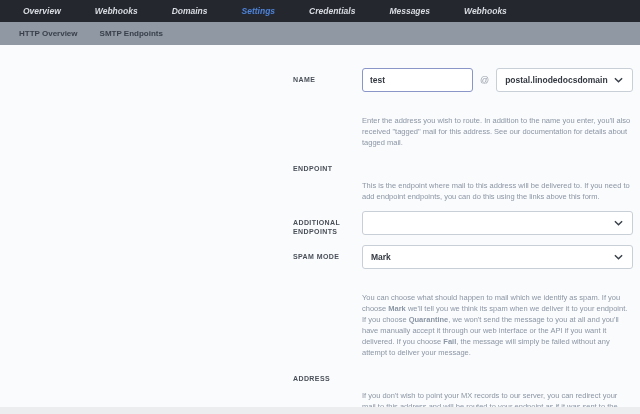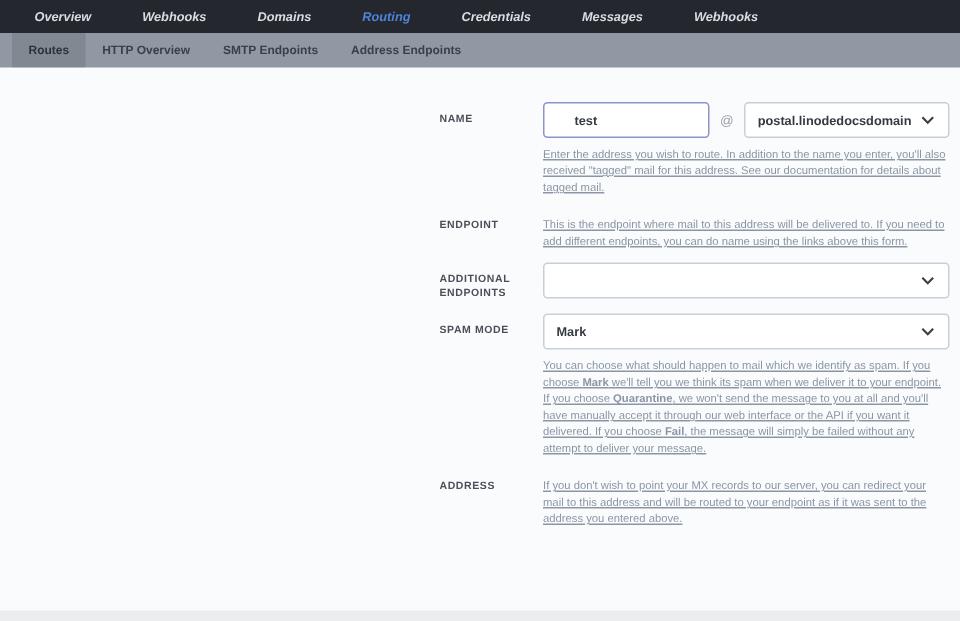--- a/index.html
+++ b/index.html
@@ -18,57 +18,55 @@
 
   
   .form-wrap { padding-top:23px; margin-left:293px; width:340px; }
   .field-group { margin-bottom:9px; }
   .field-row { display:flex; }
   .label-col { width:69px; padding-right:8px; padding-top:7px; flex-shrink:0; }
   .field-label { font-size:7px; font-weight:bold; letter-spacing:0.4px; color:#4a5059; text-transform:uppercase; line-height:9px; }
   .control-col { flex:1; min-width:0; }
 
   .control-line { display:flex; align-items:center; height:24px; }
-  .text-input { height:24px; border:1px solid #c9cfd6; border-radius:3px; background:#ffffff; font-family:"Liberation Sans", sans-serif; font-size:8.5px; font-weight:bold; color:#353a42; padding:0 20px; outline:none; }
+  .text-input { height:24px; border:1px solid #c9cfd6; border-radius:3px; background:#ffffff; font-family:"Liberation Sans", sans-serif; font-size:8.5px; font-weight:bold; color:#353a42; padding:0 7px; outline:none; }
   .text-input.focused { border-color:#8a96c8; }
   .name-input { width:111px; flex-shrink:0; }
   .full-input { width:100%; }
   .at-sign { font-size:9px; color:#9aa1ac; margin:0 7px; }
 
   .select { position:relative; height:24px; border:1px solid #c9cfd6; border-radius:3px; background:#ffffff; display:flex; align-items:center; padding:0 24px 0 8px; cursor:pointer; }
   .select.grow { flex:1; min-width:0; }
   .select.full { width:100%; }
   .select-value { font-size:8.5px; font-weight:bold; color:#353a42; white-space:nowrap; overflow:hidden; }
   .chevron { position:absolute; right:9px; top:50%; margin-top:-3px; width:9px; height:6px; }
 
-  .help-text { margin-top:5px; font-size:7.5px; line-height:11px; color:#8b96a5;text-decoration:underline; }
+  .help-text { margin-top:23px; font-size:7.5px; line-height:11px; color:#8b96a5; }
   .help-text b { color:#8b96a5; font-weight:bold; }
 
   .bottom-strip { position:absolute; left:0; bottom:0; width:100%; height:7px; background:#ecedef; }
 </style>
 </head>
 <body>
 
 <div class="screen">
 
   <div class="topnav">
     <div class="nav-item">Overview</div>
     <div class="nav-item">Webhooks</div>
     <div class="nav-item">Domains</div>
-    <div class="nav-item active">Routing</div>
+    <div class="nav-item active">Settings</div>
     <div class="nav-item">Credentials</div>
     <div class="nav-item">Messages</div>
     <div class="nav-item">Webhooks</div>
   </div>
 
   <div class="subnav">
-    <div class="subnav-item active">Routes</div>
     <div class="subnav-item">HTTP Overview</div>
     <div class="subnav-item">SMTP Endpoints</div>
-    <div class="subnav-item">Address Endpoints</div>
   </div>
 
   <div class="form-wrap">
 
     <div class="field-group">
       <div class="field-row">
         <div class="label-col">
           <div class="field-label">NAME</div>
         </div>
         <div class="control-col">
@@ -86,21 +84,21 @@
         </div>
       </div>
     </div>
 
     <div class="field-group">
       <div class="field-row">
         <div class="label-col">
           <div class="field-label">ENDPOINT</div>
         </div>
         <div class="control-col">
-          <div class="help-text">This is the endpoint where mail to this address will be delivered to. If you need to add different endpoints, you can do name using the links above this form.</div>
+          <div class="help-text">This is the endpoint where mail to this address will be delivered to. If you need to add endpoint endpoints, you can do this using the links above this form.</div>
         </div>
       </div>
     </div>
 
     <div class="field-group">
       <div class="field-row">
         <div class="label-col">
           <div class="field-label">ADDITIONAL ENDPOINTS</div>
         </div>
         <div class="control-col">

